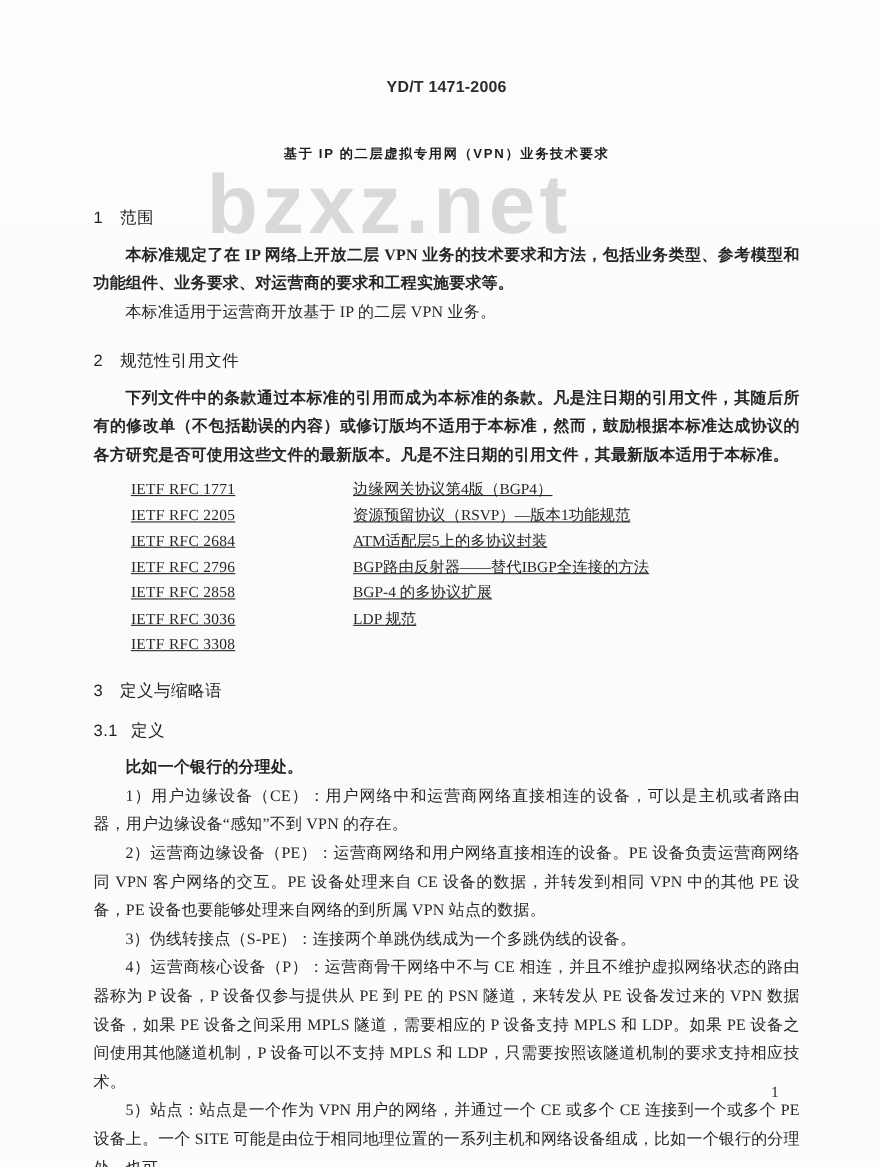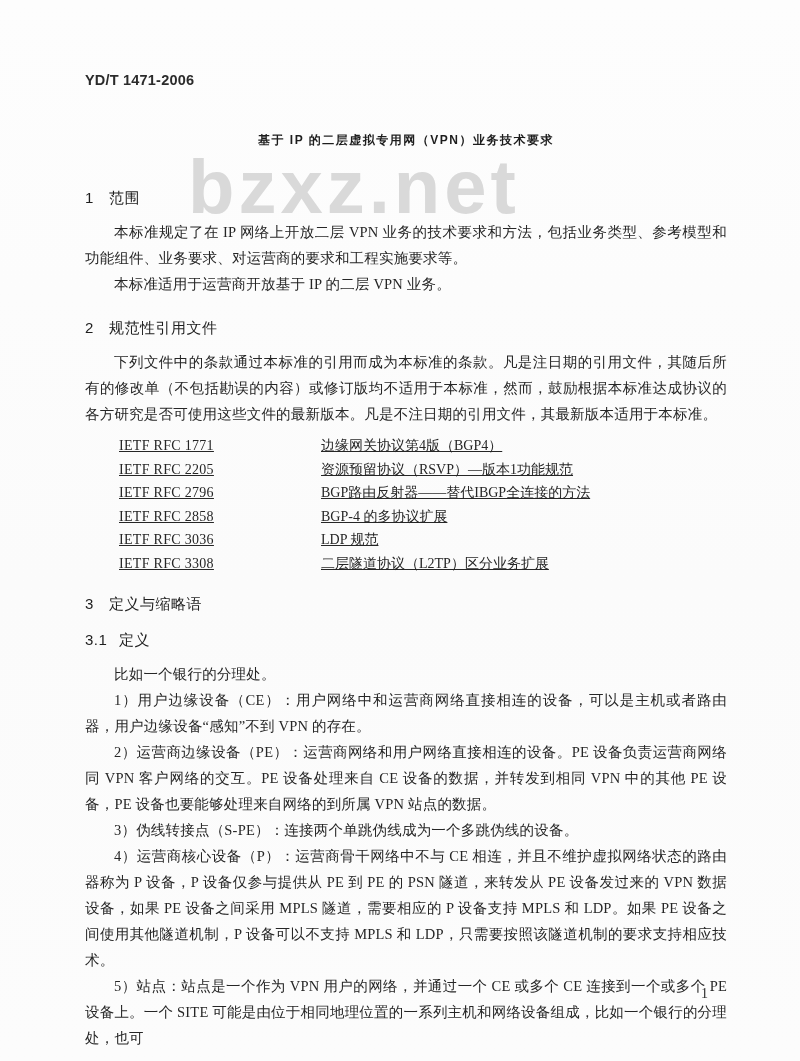--- a/index.html
+++ b/index.html
@@ -18,21 +18,21 @@
     overflow: hidden;
   }
   .content {
     position: absolute;
     left: 85px;
     top: 0;
     width: 642px;
   }
   .doc-ref {
     padding-top: 72px;
-    text-align: left;
+    text-align: center;
     font-family: "Liberation Sans", "DejaVu Sans", sans-serif;
     font-size: 14.5px;
     font-weight: 600;
     letter-spacing: 0.2px;
     color: #2b2b2b;
   }
   .doc-title {
     margin-top: 44px;
     text-align: center;
     font-family: "Liberation Sans", "DejaVu Sans", sans-serif;
@@ -70,21 +70,21 @@
   .h-sec3 { margin-top: 20px; }
   .h-sec31 { margin-top: 17px; }
   .para {
     font-size: 14.5px;
     line-height: 26px;
     text-align: justify;
     text-indent: 2em;
     color: #262626;
     letter-spacing: 0.2px;
   }
-  .para.first { margin-top: 11px; }
+  .para.first { margin-top: 11px; font-weight: bold; }
   .ref-list { margin-top: 7px; margin-left: 34px; }
   .ref-row {
     display: flex;
     font-size: 14px;
     line-height: 23.5px;
     color: #262626;
     text-decoration: underline;
   }
   .ref-id { width: 202px; flex: none; letter-spacing: 0.3px; }
   .ref-desc { flex: 1; }
@@ -124,34 +124,37 @@
     <div class="ref-list">
       <div class="ref-row">
         <span class="ref-id">IETF RFC 1771</span>
         <span class="ref-desc">边缘网关协议第4版（BGP4）</span>
       </div>
       <div class="ref-row">
         <span class="ref-id">IETF RFC 2205</span>
         <span class="ref-desc">资源预留协议（RSVP）—版本1功能规范</span>
       </div>
       <div class="ref-row">
+        <span class="ref-id">IETF RFC 2684</span>
+        <span class="ref-desc">ATM适配层5上的多协议封装</span>
+      </div>
+      <div class="ref-row">
         <span class="ref-id">IETF RFC 2796</span>
         <span class="ref-desc">BGP路由反射器——替代IBGP全连接的方法</span>
       </div>
       <div class="ref-row">
         <span class="ref-id">IETF RFC 2858</span>
         <span class="ref-desc">BGP-4 的多协议扩展</span>
       </div>
       <div class="ref-row">
         <span class="ref-id">IETF RFC 3036</span>
         <span class="ref-desc">LDP 规范</span>
       </div>
       <div class="ref-row">
         <span class="ref-id">IETF RFC 3308</span>
-        <span class="ref-desc">二层隧道协议（L2TP）区分业务扩展</span>
       </div>
     </div>
 
     <div class="sec-heading h-sec3">
       <span class="num">3</span><span>定义与缩略语</span>
     </div>
     <div class="sec-heading sub h-sec31">
       <span class="num">3.1</span><span>定义</span>
     </div>
 

